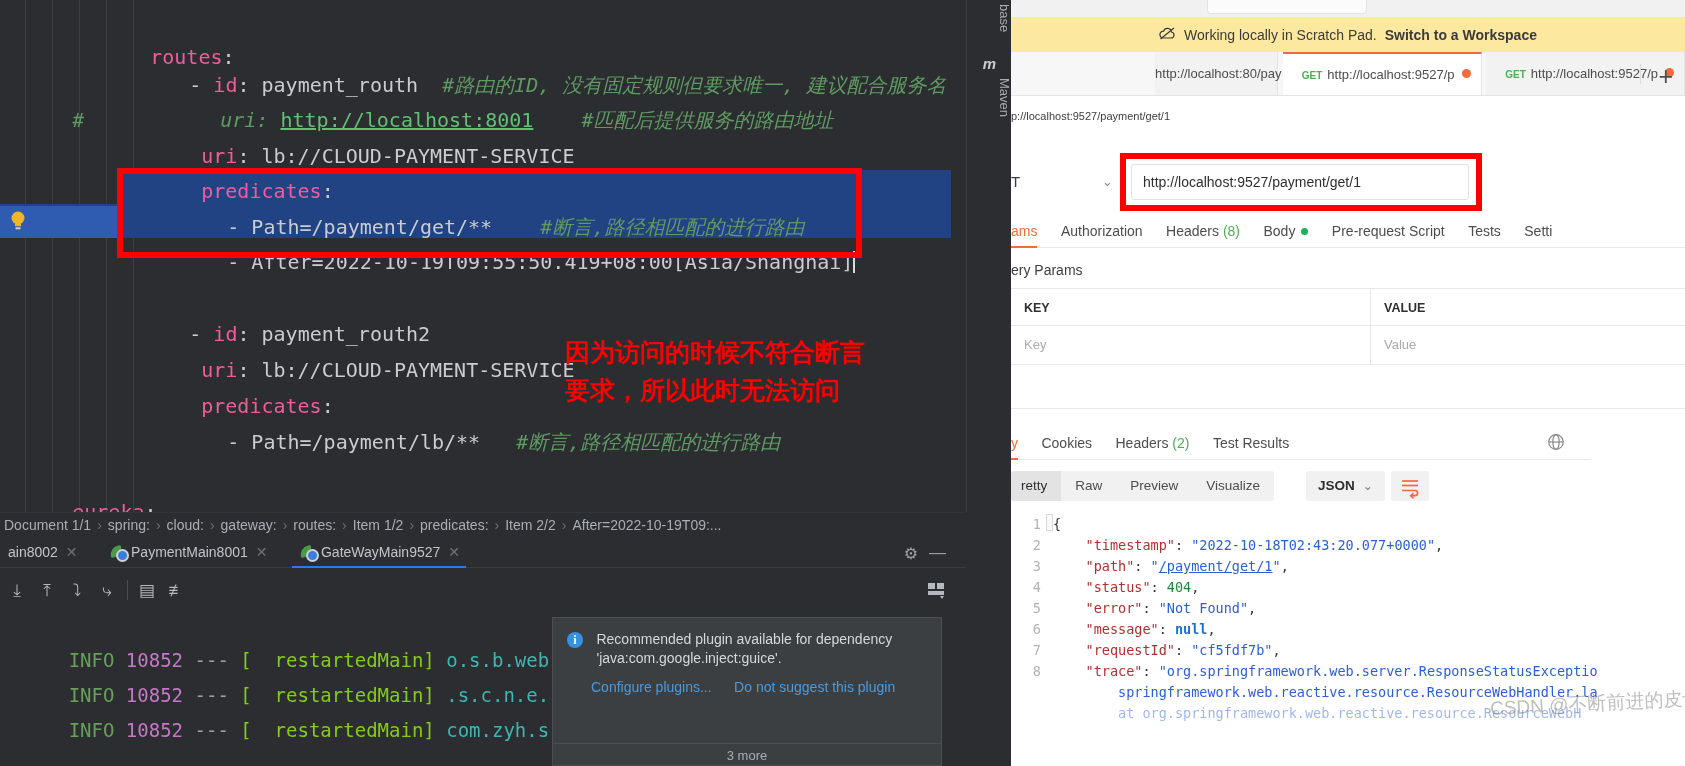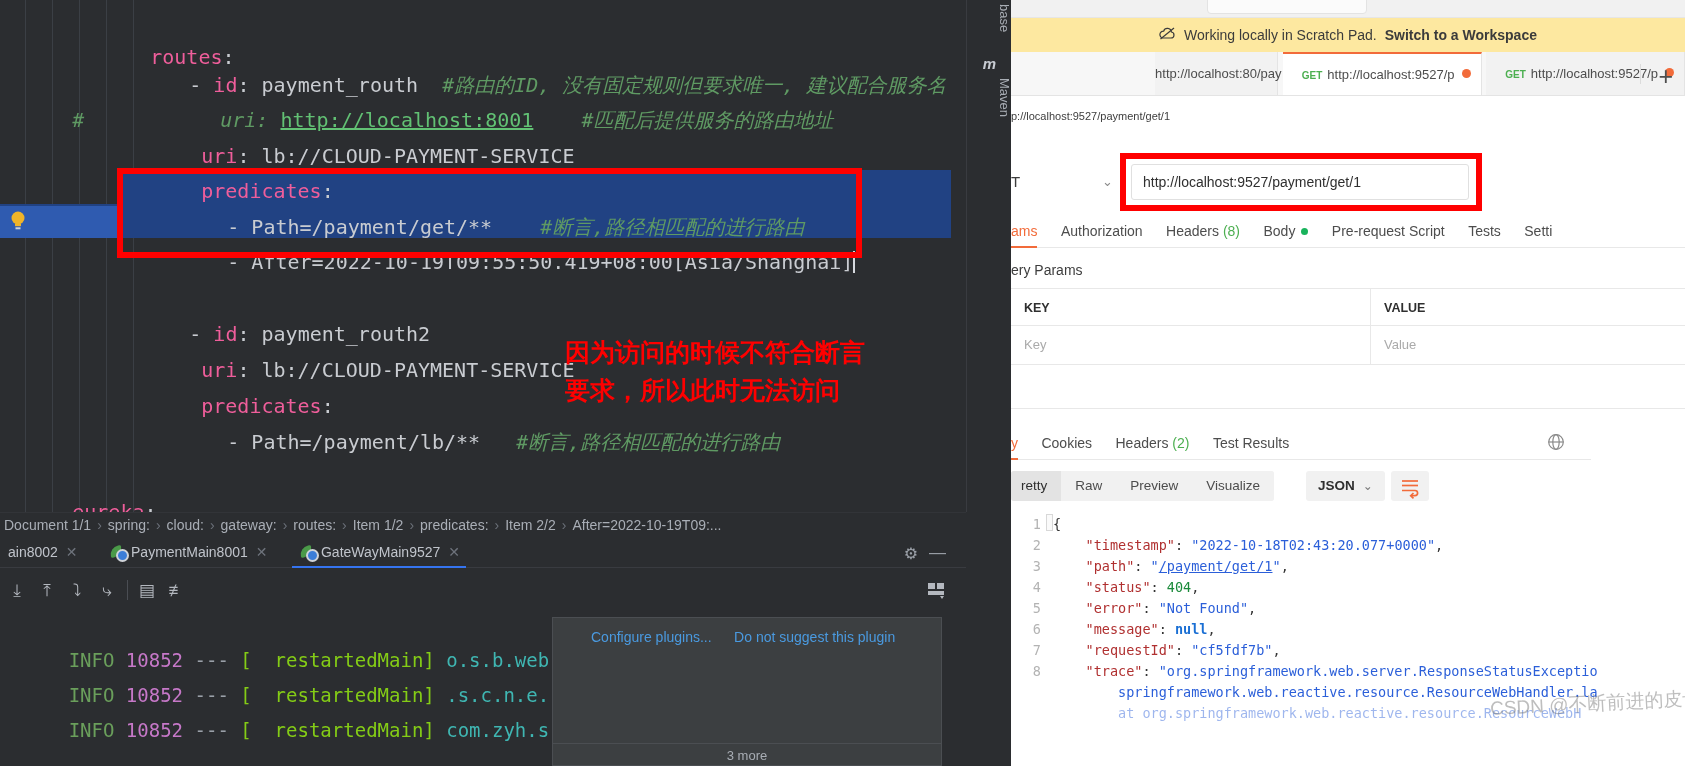--- a/index.html
+++ b/index.html
@@ -441,20 +441,27 @@
     </div>
     <div class="log-line" style="top:39px;">
       <span class="lg-info">INFO</span><span> </span><span class="lg-pid">10852</span><span> </span><span class="lg-dash">---</span><span> </span><span class="lg-thread">[  restartedMain]</span><span> </span><span class="lg-cls">.s.c.n.e.</span>
     </div>
     <div class="log-line" style="top:74px;">
       <span class="lg-info">INFO</span><span> </span><span class="lg-pid">10852</span><span> </span><span class="lg-dash">---</span><span> </span><span class="lg-thread">[  restartedMain]</span><span> </span><span class="lg-cls">com.zyh.s</span>
     </div>
   </div>
 
   <div id="notif">
+    <div class="nrow">
+      <span class="iico">i</span>
+      <span class="ntext">
+        <span>Recommended plugin available for</span>
+        <span>dependency 'java:com.google.inject:guice'.</span>
+      </span>
+    </div>
     <div class="nlinks">
       <span class="nlink">Configure plugins...</span>
       <span class="nlink">Do not suggest this plugin</span>
     </div>
     <div class="nfoot">3 more</div>
   </div>
 </div>
 
 <div id="postman">
 

